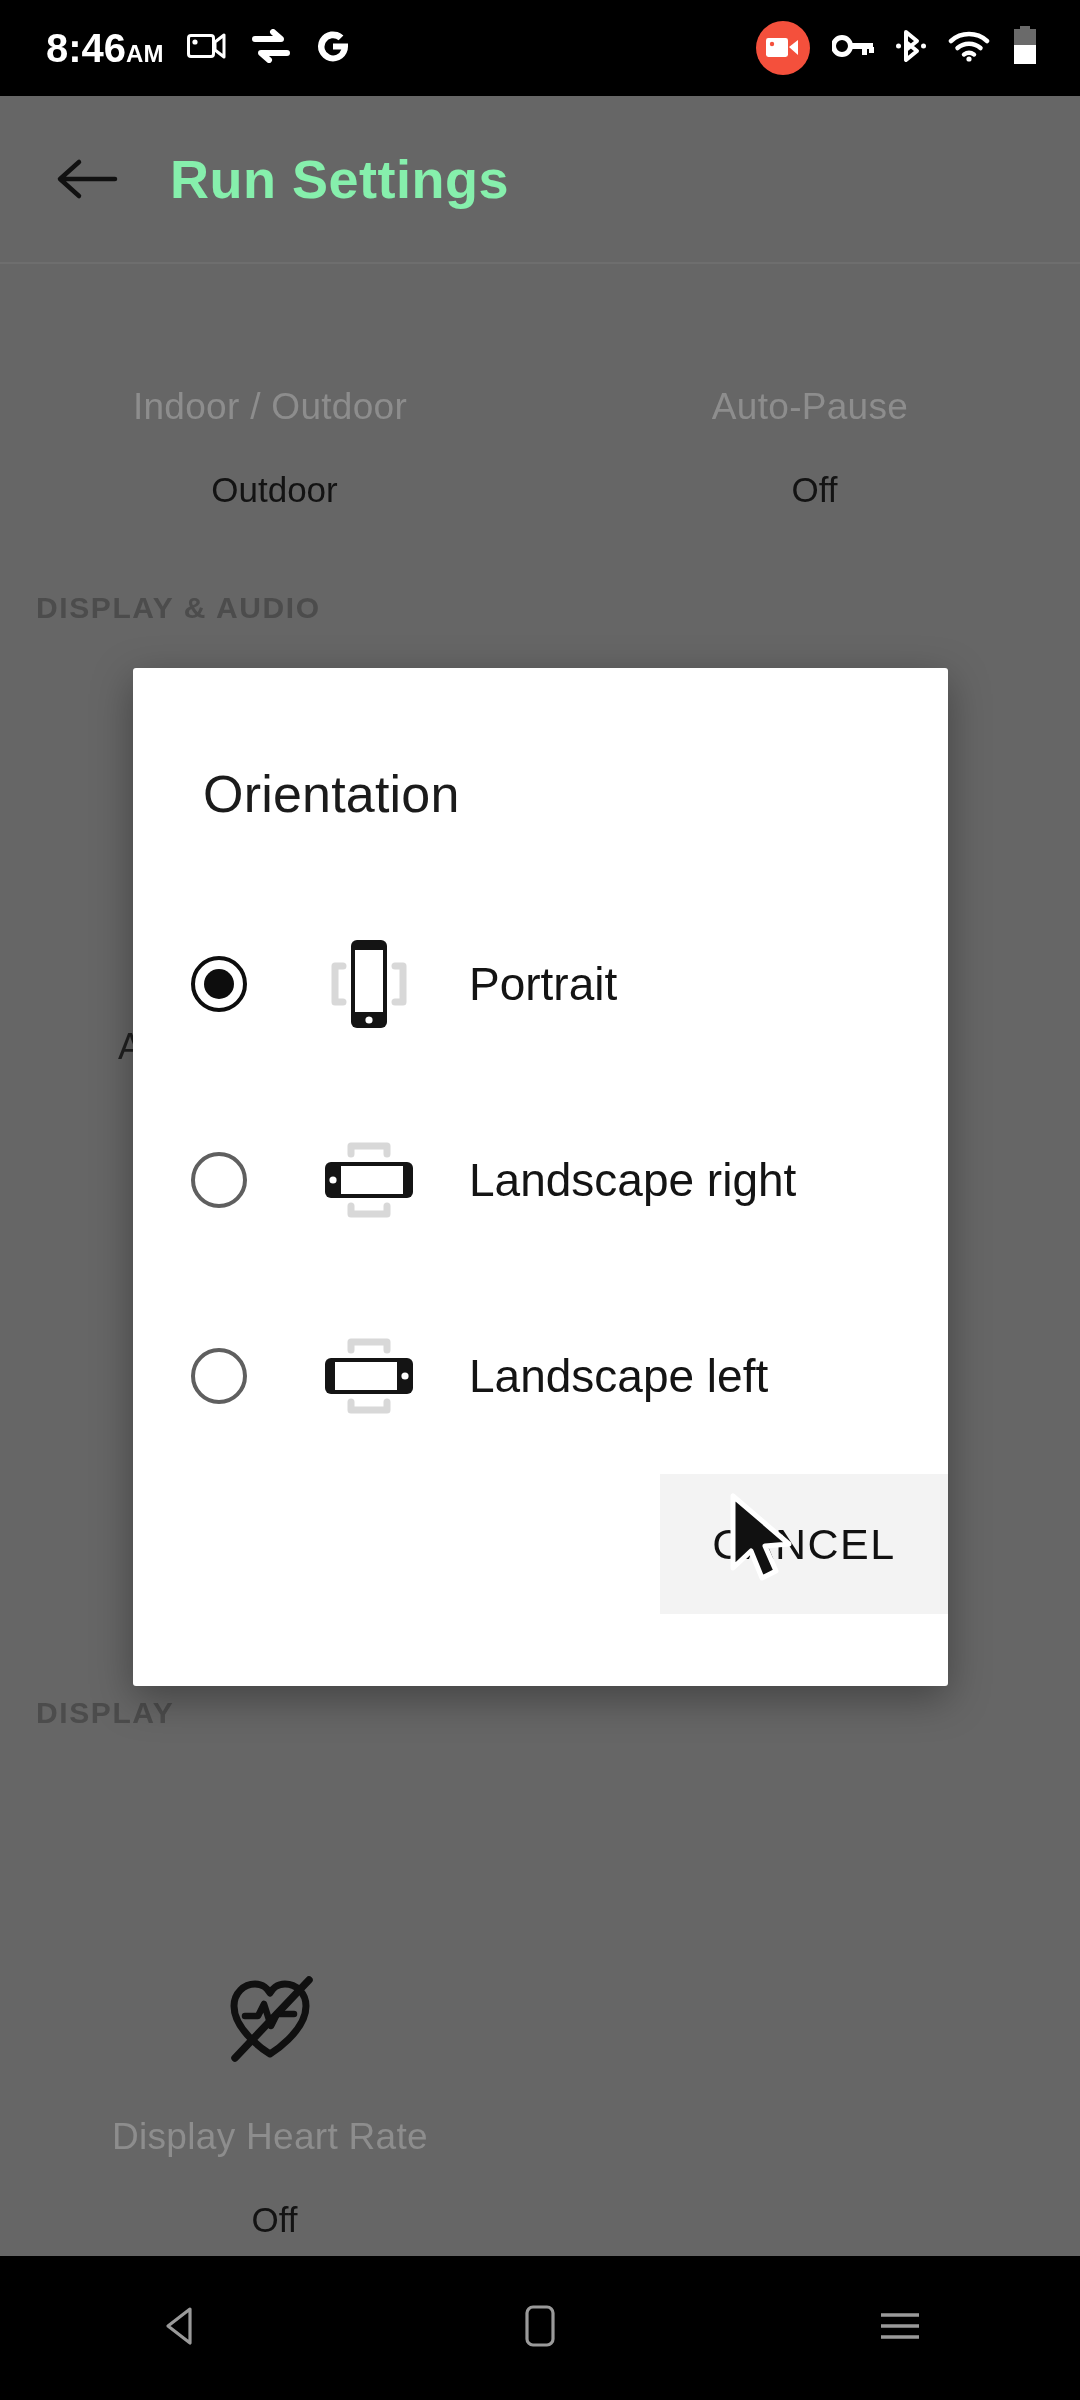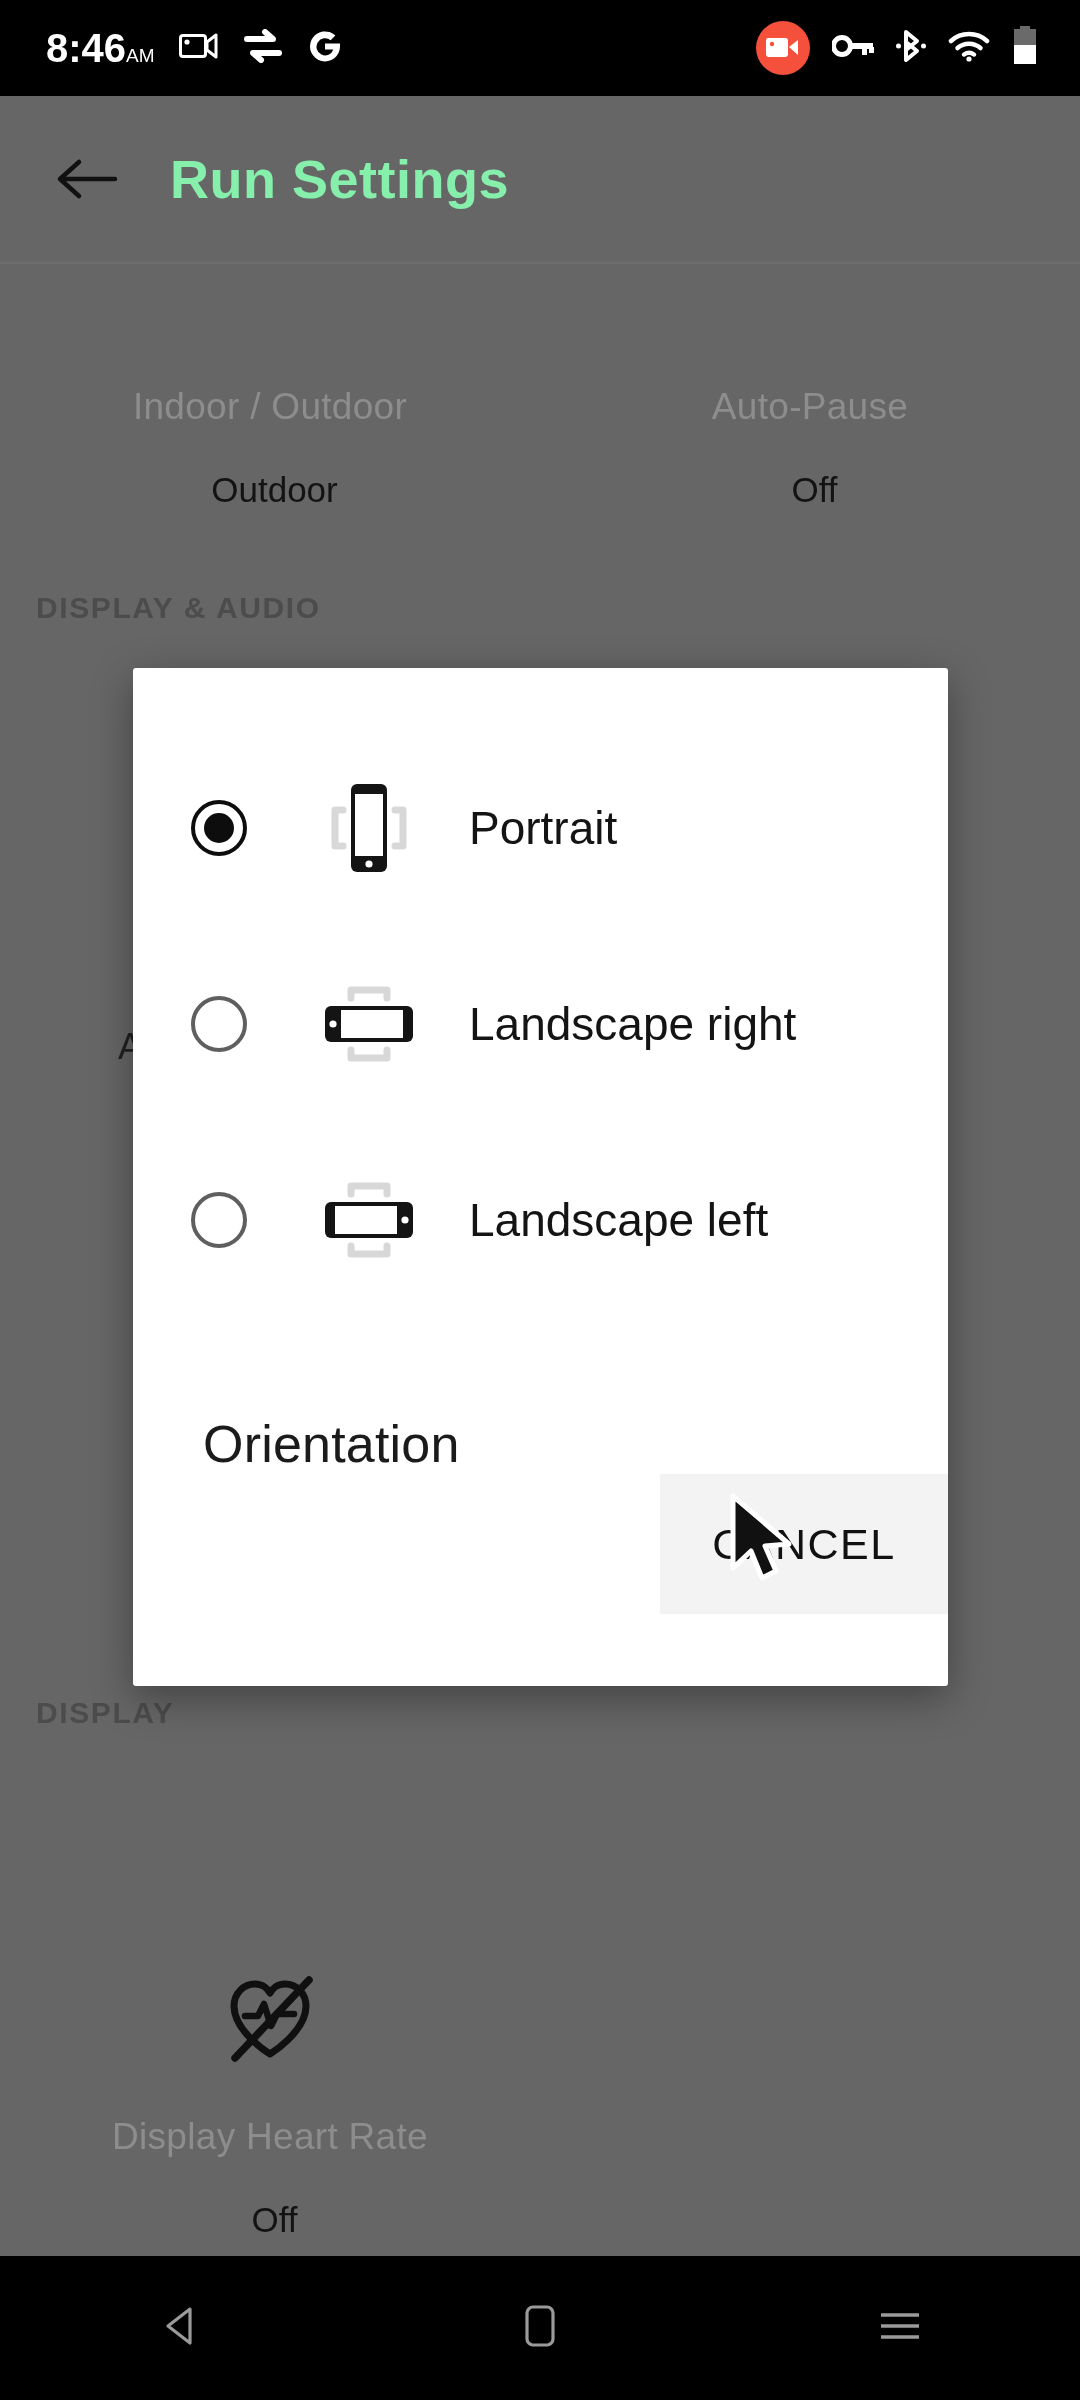--- a/index.html
+++ b/index.html
@@ -48,22 +48,22 @@
     color: #ffffff;
     font-size: 40px;
     font-weight: 700;
     letter-spacing: 0px;
     line-height: 1;
     display: flex;
     align-items: baseline;
     gap: 0;
   }
   .sb-clock .ampm {
-    font-size: 19px;
-    font-weight: 400;
+    font-size: 24px;
+    font-weight: 700;
   }
   .sb-right {
     display: flex;
     align-items: center;
     gap: 22px;
     padding-right: 12px;
   }
   .sb-icon { display: block; }
   .rec-badge {
     width: 54px; height: 54px;
@@ -385,20 +385,22 @@
         </div>
         <div class="set-cell"></div>
       </div>
 
     </div>
   </div>
 
   <div id="scrim"></div>
 
   <div id="dialog">
+    <div id="dialog-title">Orientation</div>
+
     <div id="option-list">
 
       <div class="option-row">
         <div class="radio selected">
           <div class="dot"></div>
         </div>
         <div class="opt-icon">
           <svg width="112" height="112" viewBox="0 0 112 112">
             <path d="M30 38 L22 38 L22 74 L30 74" fill="none" stroke="#d8d8d8" stroke-width="7" stroke-linecap="round" stroke-linejoin="round"></path>
             <path d="M82 38 L90 38 L90 74 L82 74" fill="none" stroke="#d8d8d8" stroke-width="7" stroke-linecap="round" stroke-linejoin="round"></path>
@@ -433,22 +435,20 @@
             <rect x="12" y="38" width="88" height="36" rx="6" fill="#141414"></rect>
             <rect x="22" y="42" width="62" height="28" fill="#ffffff"></rect>
             <circle cx="92" cy="56" r="3.6" fill="#ffffff"></circle>
           </svg>
         </div>
         <div class="opt-label">Landscape left</div>
       </div>
 
     </div>
 
-    <div id="dialog-title">Orientation</div>
-
     <div id="dialog-actions">
       <button id="cancel-button">CANCEL</button>
     </div>
     <div id="dialog-bottom-pad"></div>
   </div>
 
   <div id="mouse-cursor">
     <svg width="74" height="96" viewBox="0 0 74 96">
       <path d="M6 4 L6 76 L24 59 L35 86 L49 79 L38 54 L62 52 Z" fill="#111111" stroke="#ffffff" stroke-width="5" stroke-linejoin="round"></path>
     </svg>

